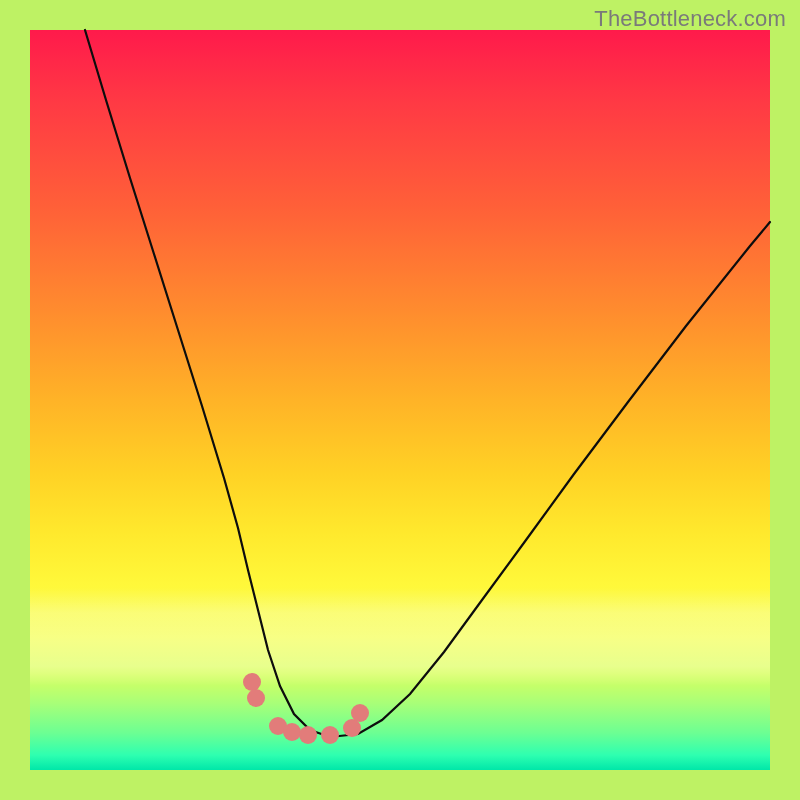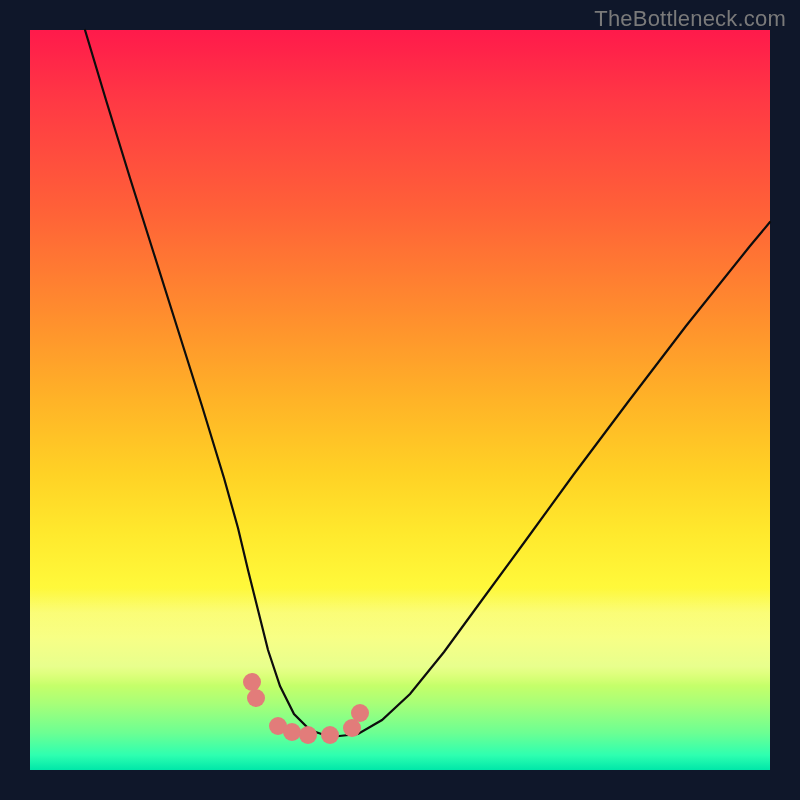--- a/index.html
+++ b/index.html
@@ -10,21 +10,21 @@
     background: #000;
     overflow: hidden;
     font-family: Arial, Helvetica, sans-serif;
   }
   .frame {
     position: absolute;
     left: 0;
     top: 0;
     width: 800px;
     height: 800px;
-    background: #0f172a;
+    background: #bef264;
   }
   .plot {
     position: absolute;
     left: 30px;
     top: 30px;
     width: 740px;
     height: 740px;
     
     background: linear-gradient(
       to bottom,

